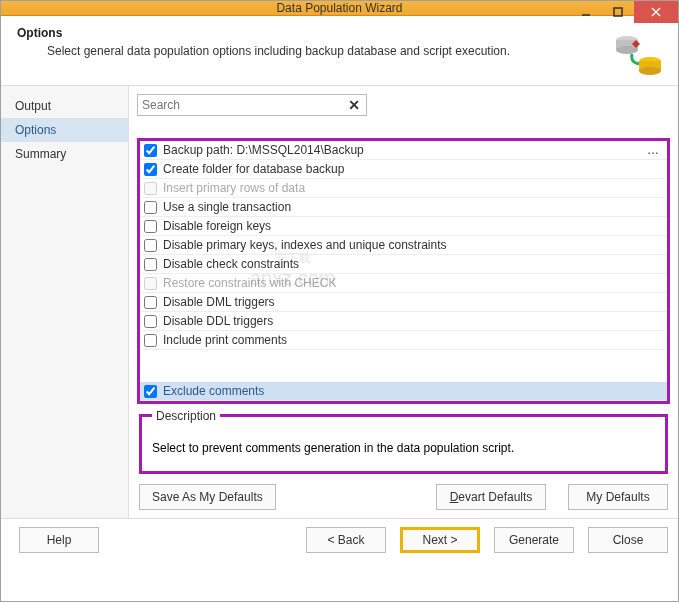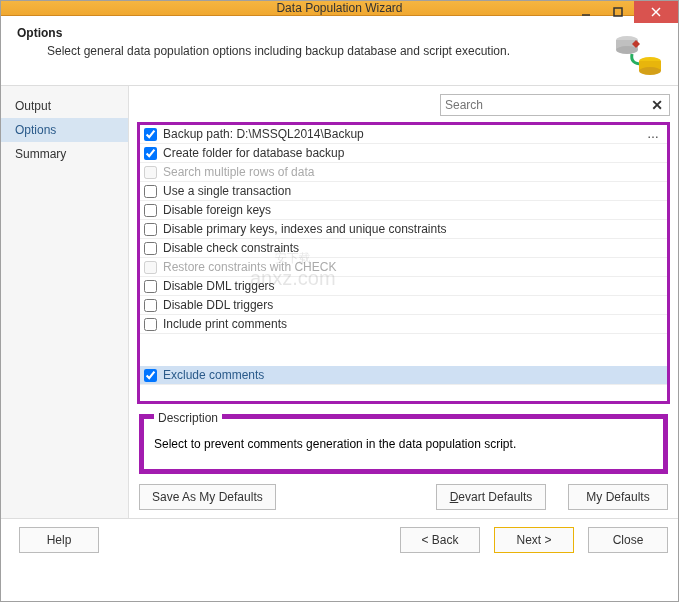--- a/index.html
+++ b/index.html
@@ -16,45 +16,45 @@
 .header-text h2 { font-weight: bold; font-size: 12px; color: #222; margin-bottom: 4px; }
 .header-text p { color: #333; font-size: 12px; padding-left: 30px; }
 .header-icon { width: 50px; height: 50px; position: relative; }
 
 .body { display: flex; height: 432px; }
 .sidebar { width: 128px; background: #f6f6f6; border-right: 1px solid #e0e0e0; padding-top: 8px; }
 .sidebar-item { padding: 5px 14px; color: #333; cursor: pointer; }
 .sidebar-item.active { background: #d6e4f2; color: #2a5a8a; }
 
 .main { flex: 1; display: flex; flex-direction: column; padding: 8px 8px 0 8px; }
-.searchrow { display: flex; justify-content: flex-end; margin-bottom: 6px; }
+.searchrow { display: flex; justify-content: flex-start; margin-bottom: 22px; }
 .searchbox { width: 230px; height: 22px; border: 1px solid #bbb; display: flex; align-items: center; padding: 0 4px; }
 .searchbox input { flex: 1; border: none; outline: none; font-size: 12px; }
 .searchbox .clr { font-size: 14px; font-weight: bold; cursor: pointer; color: #333; padding: 0 2px; }
 
 .optlist { border: 3px solid #a21caf; flex: 1; overflow-y: auto; background: #fff; }
 .optrow { display: flex; align-items: center; height: 19px; border-bottom: 1px solid #eee; padding: 0 4px; }
 .optrow.sel { background: #cfe0f3; margin-top: 32px; }
 .optrow input[type=checkbox] { margin-right: 6px; width: 13px; height: 13px; }
 .optrow .lbl { flex: 1; color: #333; white-space: nowrap; overflow: hidden; }
 .optrow.dim .lbl { color: #aaa; }
 .optrow.sel .lbl { color: #2a5a8a; }
 .optrow .ell { color: #333; padding: 0 4px; cursor: pointer; }
 
-.descbox { margin: 10px 2px 6px 2px; border: 5px solid #a21caf; position: relative; padding: 18px 10px 14px 10px; min-height: 60px; }
+.descbox { margin: 10px 2px 6px 2px; border: 3px solid #a21caf; position: relative; padding: 24px 10px 14px 10px; min-height: 60px; }
 .descbox .legend { position: absolute; top: -8px; left: 10px; background: #fff; padding: 0 4px; color: #333; }
 
 .defbtns { display: flex; justify-content: flex-start; gap: 22px; margin: 4px 2px 8px 2px; }
 .defbtns .spacer { flex: 1; }
 .btn { height: 26px; border: 1px solid #bbb; background: #fafafa; padding: 0 12px; display: flex; align-items: center; justify-content: center; color: #333; cursor: pointer; min-width: 100px; }
 
 .footer { height: 42px; border-top: 1px solid #ddd; display: flex; align-items: center; padding: 0 10px; gap: 6px; }
 .footer .spacer { flex: 1; }
 .footer .btn { min-width: 80px; margin-left: 8px; }
-.footer .btn.primary { border: 1px solid #eab308; }
+.footer .btn.primary { border: 3px solid #eab308; }
 
 .watermark { position: absolute; top: 250px; left: 250px; opacity: 0.15; pointer-events: none; color: #555; font-size: 28px; text-align: center; }
 </style>
 </head>
 <body>
 
 <div class="titlebar">
   <span class="titlebar-text">Data Population Wizard</span>
   <div class="winbtns">
     <div class="winbtn">
@@ -116,21 +116,21 @@
           <input type="checkbox" checked="" style="">
           <span class="lbl">Backup path: D:\MSSQL2014\Backup</span>
           <span class="ell">…</span>
         </div>
         <div class="optrow">
           <input type="checkbox" checked="" style="">
           <span class="lbl">Create folder for database backup</span>
         </div>
         <div class="optrow dim">
           <input type="checkbox" disabled="" style="">
-          <span class="lbl">Search multiple rows of data</span>
+          <span class="lbl">Insert primary rows of data</span>
         </div>
         <div class="optrow">
           <input type="checkbox" style="">
           <span class="lbl">Use a single transaction</span>
         </div>
         <div class="optrow">
           <input type="checkbox" style="">
           <span class="lbl">Disable foreign keys</span>
         </div>
         <div class="optrow">
@@ -178,19 +178,20 @@
       <div class="btn" style="min-width:100px">My Defaults</div>
     </div>
   </div>
 </div>
 
 <div class="footer">
   <div class="btn">Help</div>
   <div class="spacer"></div>
   <div class="btn">&lt; Back</div>
   <div class="btn primary">Next &gt;</div>
+  <div class="btn">Generate</div>
   <div class="btn">Close</div>
 </div>
 
 <div class="watermark">
   <div>安下载</div>
   <div style="font-size:20px">anxz.com</div>
 </div>
 
 </body></html>

